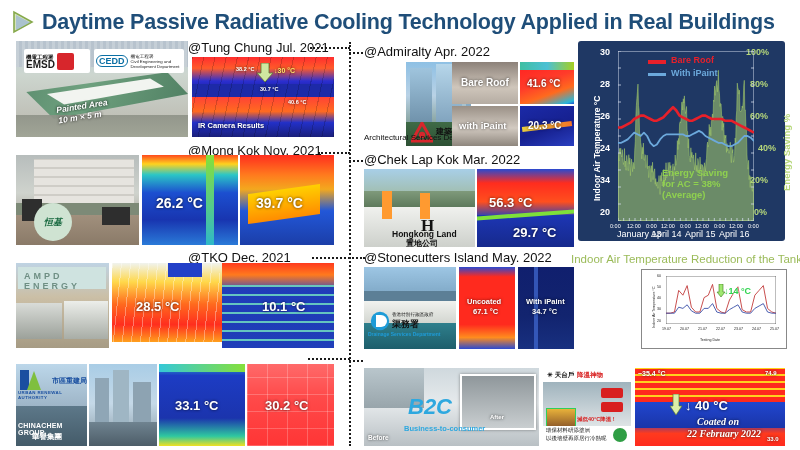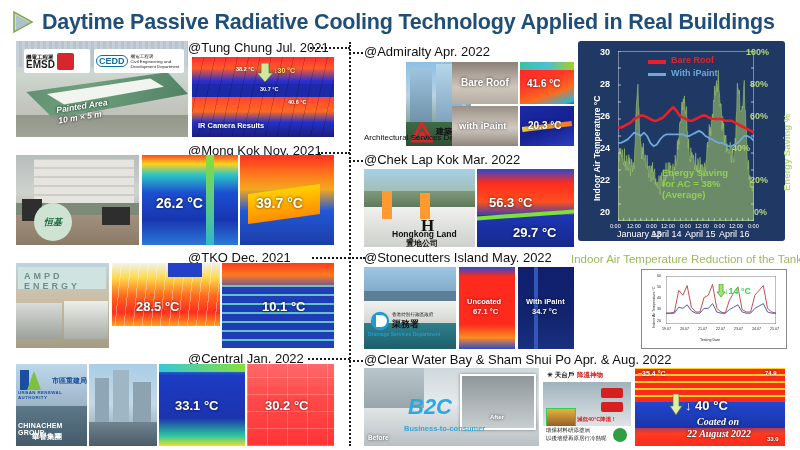--- a/index.html
+++ b/index.html
@@ -198,21 +198,21 @@
 
   <span class="cap" style="left:188px;top:250px;">@TKO Dec. 2021</span>
 
   <div class="ph" style="left:16px;top:263px;width:93px;height:85px;background:linear-gradient(180deg,#bfd3e3 0%,#cbbfa6 40%,#a69b84 100%);">
     <div style="position:absolute;left:2px;top:4px;width:88px;height:22px;background:#cfe3e0;"></div>
     <span style="position:absolute;left:8px;top:8px;font-size:9px;letter-spacing:3px;color:#6f8f84;font-weight:bold;">AMPD ENERGY</span>
     <div style="position:absolute;left:0;top:40px;width:46px;height:36px;background:linear-gradient(180deg,#d9dcd8,#9ca19a);"></div>
     <div style="position:absolute;left:48px;top:38px;width:44px;height:38px;background:linear-gradient(180deg,#eceeea,#a8ada6);"></div>
   </div>
 
-  <div class="ph" style="left:112px;top:263px;width:108px;height:63px;background:linear-gradient(180deg,#f0f3ee 0%,#ffd84a 24%,#ff6a1e 52%,#ff2e1e 78%,#ffa01e 100%);">
+  <div class="ph" style="left:112px;top:263px;width:108px;height:79px;background:linear-gradient(180deg,#f0f3ee 0%,#ffd84a 24%,#ff6a1e 52%,#ff2e1e 78%,#ffa01e 100%);padding-left:8px;">
     <div style="position:absolute;left:0;top:0;width:108px;height:85px;background:
         repeating-linear-gradient(96deg,rgba(255,255,255,.35) 0 1px,rgba(0,0,0,0) 1px 9px);"></div>
     <div style="position:absolute;left:56px;top:0;width:34px;height:14px;background:#2340c8;"></div>
     <span class="ir-label" style="left:24px;top:36px;font-size:13px;">28.5 °C</span>
   </div>
   <div class="ph" style="left:222px;top:263px;width:112px;height:85px;background:linear-gradient(180deg,#ff3a1e 0%,#ff7a1e 14%,#2447d0 34%,#1b36ad 70%,#2b66cf 100%);">
     <div style="position:absolute;left:0;top:22px;width:112px;height:63px;background:
         repeating-linear-gradient(0deg,#1f3cb8 0 7px,#6ad0c0 7px 9px);opacity:.92;"></div>
     <span class="ir-label" style="left:40px;top:36px;font-size:13px;">10.1 °C</span>
   </div>
@@ -235,21 +235,20 @@
   <div class="ph" style="left:459px;top:267px;width:56px;height:82px;background:linear-gradient(180deg,#2b4ad0 0%,#ff2a1e 12%,#ff2a1e 70%,#ff8c1e 86%,#2b4ad0 100%);">
     <span class="ir-label" style="left:8px;top:30px;font-size:7.5px;">Uncoated</span>
     <span class="ir-label" style="left:14px;top:40px;font-size:7.5px;">67.1 °C</span>
   </div>
   <div class="ph" style="left:518px;top:267px;width:56px;height:82px;background:linear-gradient(180deg,#101f6e 0%,#12246f 60%,#183080 100%);">
     <div style="position:absolute;left:16px;top:0;width:4px;height:82px;background:#3c63c8;opacity:.8;"></div>
     <span class="ir-label" style="left:8px;top:30px;font-size:7.5px;">With iPaint</span>
     <span class="ir-label" style="left:14px;top:40px;font-size:7.5px;">34.7 °C</span>
   </div>
 
-  <span class="cap" style="left:188px;top:351px;">@Central Jan. 2022</span>
 
   <div class="ph" style="left:16px;top:364px;width:71px;height:82px;background:linear-gradient(180deg,#bcd7ea 0%,#9fb6c8 50%,#6f8495 100%);">
     <svg width="34" height="26" style="position:absolute;left:3px;top:4px;">
       <rect x="1" y="2" width="9" height="20" fill="#1a4fa0"></rect>
       <path d="M15 3 l7 19 h-14 z" fill="#7fbf3f"></path>
     </svg>
     <span style="position:absolute;left:2px;top:26px;font-size:4.4px;color:#1a4fa0;font-weight:bold;letter-spacing:.4px;">URBAN RENEWAL AUTHORITY</span>
     <span style="position:absolute;left:36px;top:12px;font-size:7px;color:#1a4fa0;font-weight:bold;">市區重建局</span>
     <div style="position:absolute;left:0;top:42px;width:71px;height:40px;background:linear-gradient(180deg,#5d7889,#445b69);"></div>
     <span style="position:absolute;left:2px;top:58px;font-size:7px;color:#fff;font-weight:bold;letter-spacing:.2px;">CHINACHEM GROUP</span>
@@ -267,21 +266,20 @@
     <div style="position:absolute;left:0;top:0;width:86px;height:8px;background:linear-gradient(90deg,#35c8d8,#86e03a);"></div>
     <span class="ir-label" style="left:16px;top:34px;font-size:13px;">33.1 °C</span>
   </div>
   <div class="ph" style="left:247px;top:364px;width:87px;height:82px;background:linear-gradient(180deg,#ff6a6a 0%,#ff4a4a 40%,#ff3535 100%);">
     <div style="position:absolute;left:0;top:0;width:87px;height:82px;background:
         repeating-linear-gradient(0deg,rgba(255,255,255,.22) 0 1px,rgba(0,0,0,0) 1px 17px),
         repeating-linear-gradient(90deg,rgba(255,255,255,.22) 0 1px,rgba(0,0,0,0) 1px 20px);"></div>
     <span class="ir-label" style="left:18px;top:34px;font-size:13px;">30.2 °C</span>
   </div>
 
-  <span class="cap" style="left:364px;top:352px;">@Clear Water Bay &amp; Sham Shui Po Apr. &amp; Aug. 2022</span>
 
   <div class="ph" style="left:364px;top:368px;width:175px;height:78px;background:linear-gradient(180deg,#cfd8dd 0%,#e6eaec 45%,#b9c0c4 100%);">
     <div style="position:absolute;left:0;top:0;width:60px;height:40px;background:linear-gradient(180deg,#b9c6cc,#98a5ab);"></div>
     <div style="position:absolute;left:96px;top:6px;width:72px;height:52px;background:#fff;border:2px solid #fff;box-shadow:0 0 3px rgba(0,0,0,.4);">
       <div style="width:100%;height:100%;background:linear-gradient(180deg,#8f979b,#c9ced0);"></div>
       <span class="ir-label" style="left:28px;top:38px;font-size:6px;">After</span>
     </div>
     <span style="position:absolute;left:44px;top:26px;font-size:22px;font-weight:bold;color:#2EA8DF;font-style:italic;">B2C</span>
     <span style="position:absolute;left:40px;top:56px;font-size:7.5px;color:#2EA8DF;font-weight:bold;">Business-to-consumer</span>
     <span class="ir-label" style="left:4px;top:66px;font-size:6.5px;">Before</span>
@@ -308,36 +306,36 @@
         repeating-linear-gradient(90deg,rgba(0,0,0,.25) 0 1px,rgba(0,0,0,0) 1px 14px);"></div>
     <div style="position:absolute;left:0;top:34px;width:150px;height:26px;background:linear-gradient(180deg,#2146cf,#1a35a8);"></div>
     <span class="ir-label" style="left:3px;top:2px;font-size:7px;">~35.4 °C</span>
     <span class="ir-label" style="left:130px;top:2px;font-size:6px;">74.9</span>
     <span class="ir-label" style="left:132px;top:68px;font-size:6px;">33.0</span>
     <svg width="14" height="22" style="position:absolute;left:34px;top:26px;">
       <polygon points="4,0 10,0 10,12 13,12 7,21 1,12 4,12" fill="#DCEFA8" stroke="#5d7a30" stroke-width="0.7"></polygon>
     </svg>
     <span class="ir-label" style="left:50px;top:30px;font-size:13px;">↓ 40 °C</span>
     <span class="ir-label" style="left:62px;top:48px;font-size:10px;font-style:italic;font-family:'Liberation Serif',serif;">Coated on</span>
-    <span class="ir-label" style="left:52px;top:60px;font-size:10px;font-style:italic;font-family:'Liberation Serif',serif;">22 August 2022</span>
+    <span class="ir-label" style="left:52px;top:60px;font-size:10px;font-style:italic;font-family:'Liberation Serif',serif;">22 February 2022</span>
   </div>
 
   <div class="chart-box" style="left:578px;top:41px;width:207px;height:200px;">
 
     <span class="ax-t" style="left:22px;top:6px;">30</span>
     <span class="ax-t" style="left:22px;top:38px;">28</span>
     <span class="ax-t" style="left:22px;top:70px;">26</span>
     <span class="ax-t" style="left:22px;top:102px;">24</span>
-    <span class="ax-t" style="left:22px;top:134px;">22</span>
+    <span class="ax-t" style="left:22px;top:134px;">34</span>
     <span class="ax-t" style="left:22px;top:166px;">20</span>
 
     <span class="ax-g" style="left:168px;top:6px;">100%</span>
     <span class="ax-g" style="left:172px;top:38px;text-align:center;">80%</span>
     <span class="ax-g" style="left:172px;top:70px;">60%</span>
-    <span class="ax-g" style="left:154px;top:102px;">40%</span>
+    <span class="ax-g" style="left:180px;top:102px;">40%</span>
     <span class="ax-g" style="left:172px;top:134px;">20%</span>
     <span class="ax-g" style="left:176px;top:166px;">0%</span>
 
     <span class="ylab" style="left:14px;top:160px;">Indoor Air Temperature °C</span>
     <span class="ylab2" style="left:203px;top:150px;">Energy Saving %</span>
 
     <svg id="main-plot" width="136" height="170" style="position:absolute;left:40px;top:10px;">
         <rect x="0" y="0" width="136" height="170" fill="none" stroke="#cfd8e8" stroke-width="1"></rect>
         <path d="M0.00,102.00L0.54,106.65L1.08,110.06L1.62,97.39L2.16,103.21L2.70,97.13L3.24,104.09L3.78,105.87L4.32,98.63L4.86,106.93L5.40,113.49L5.94,110.89L6.48,97.55L7.02,115.67L7.56,110.01L8.10,119.28L8.63,104.39L9.17,108.48L9.71,114.75L10.25,119.74L10.79,103.71L11.33,113.14L11.87,106.88L12.41,124.70L12.95,110.66L13.49,108.15L14.03,112.15L14.57,120.70L15.11,111.27L15.65,112.89L16.19,117.82L16.73,99.22L17.27,90.86L17.81,66.02L18.35,54.70L18.89,47.33L19.43,40.78L19.97,33.09L20.51,54.79L21.05,59.35L21.59,84.43L22.13,82.85L22.67,91.44L23.21,94.54L23.75,107.84L24.29,96.29L24.83,102.83L25.37,92.07L25.90,108.36L26.44,109.42L26.98,103.62L27.52,104.40L28.06,116.48L28.60,115.90L29.14,104.15L29.68,117.62L30.22,115.00L30.76,126.65L31.30,117.42L31.84,114.58L32.38,117.97L32.92,130.77L33.46,114.69L34.00,121.29L34.54,111.21L35.08,128.70L35.62,120.91L36.16,119.81L36.70,117.81L37.24,133.31L37.78,127.57L38.32,135.16L38.86,130.79L39.40,131.06L39.94,137.36L40.48,130.89L41.02,124.63L41.56,130.53L42.10,143.48L42.63,124.45L43.17,129.78L43.71,121.49L44.25,134.94L44.79,130.55L45.33,123.74L45.87,118.34L46.41,134.60L46.95,123.58L47.49,129.11L48.03,111.75L48.57,126.75L49.11,125.90L49.65,121.69L50.19,111.48L50.73,121.66L51.27,118.09L51.81,111.25L52.35,117.10L52.89,114.48L53.43,125.17L53.97,124.09L54.51,116.94L55.05,112.84L55.59,129.16L56.13,115.38L56.67,118.93L57.21,104.00L57.75,114.29L58.29,113.02L58.83,106.97L59.37,89.60L59.90,98.58L60.44,87.40L60.98,93.36L61.52,73.20L62.06,70.84L62.60,71.77L63.14,68.22L63.68,51.60L64.22,50.84L64.76,59.07L65.30,47.78L65.84,52.13L66.38,44.89L66.92,56.17L67.46,62.50L68.00,60.28L68.54,55.49L69.08,80.00L69.62,80.59L70.16,97.04L70.70,87.67L71.24,104.95L71.78,106.40L72.32,110.93L72.86,96.80L73.40,106.37L73.94,101.27L74.48,106.94L75.02,106.92L75.56,103.91L76.10,110.70L76.63,118.80L77.17,111.94L77.71,101.87L78.25,120.41L78.79,114.30L79.33,120.42L79.87,107.49L80.41,111.05L80.95,117.10L81.49,122.61L82.03,106.08L82.57,118.29L83.11,113.22L83.65,129.61L84.19,113.63L84.73,115.00L85.27,116.50L85.81,125.38L86.35,111.76L86.89,114.48L87.43,120.27L87.97,110.50L88.51,107.38L89.05,94.29L89.59,91.05L90.13,95.87L90.67,93.85L91.21,73.42L91.75,83.38L92.29,75.96L92.83,84.79L93.37,70.21L93.90,68.46L94.44,62.95L94.98,69.79L95.52,49.13L96.06,50.50L96.60,35.03L97.14,44.35L97.68,38.46L98.22,32.88L98.76,29.56L99.30,40.90L99.84,33.38L100.38,19.30L100.92,38.42L101.46,42.52L102.00,55.42L102.54,52.43L103.08,52.92L103.62,64.05L104.16,79.38L104.70,65.39L105.24,76.28L105.78,72.25L106.32,91.95L106.86,84.04L107.40,86.80L107.94,84.29L108.48,101.36L109.02,92.58L109.56,99.69L110.10,97.33L110.63,99.87L111.17,102.37L111.71,98.23L112.25,91.24L112.79,101.79L113.33,111.63L113.87,94.41L114.41,101.80L114.95,98.47L115.49,111.22L116.03,109.10L116.57,104.52L117.11,87.03L117.65,91.68L118.19,66.52L118.73,59.20L119.27,32.11L119.81,36.88L120.35,38.43L120.89,43.13L121.43,39.13L121.97,59.39L122.51,60.93L123.05,59.74L123.59,59.78L124.13,55.00L124.67,56.73L125.21,50.71L125.75,34.76L126.29,29.31L126.83,59.29L127.37,59.00L127.90,75.94L128.44,79.04L128.98,103.41L129.52,113.85L130.06,118.20L130.60,109.30L131.14,128.65L131.68,124.37L132.22,136.47L132.76,125.49L133.30,133.02L133.84,136.64L134.38,140.30L134.92,127.94L135.46,137.17L136.00,139.40 L136,170 L0,170 Z" fill="#A9D06B" fill-opacity="0.55" stroke="#A9D06B" stroke-width="0.5"></path>
         <path d="M0.00,76.50 L3.24,76.50 L6.48,74.80 L9.71,73.10 L12.95,71.40 L16.19,68.00 L19.43,66.30 L22.67,64.60 L25.90,64.60 L29.14,66.30 L32.38,68.00 L35.62,69.70 L38.86,69.70 L42.10,68.00 L45.33,66.30 L48.57,62.90 L51.81,59.50 L55.05,56.10 L58.29,59.50 L61.52,64.60 L64.76,66.30 L68.00,68.00 L71.24,69.70 L74.48,69.70 L77.71,68.00 L80.95,66.30 L84.19,64.60 L87.43,64.60 L90.67,66.30 L93.90,68.00 L97.14,68.00 L100.38,68.00 L103.62,68.00 L106.86,69.70 L110.10,69.70 L113.33,69.70 L116.57,71.40 L119.81,73.10 L123.05,74.80 L126.29,76.50 L129.52,78.20 L132.76,79.90 L136.00,81.60" fill="none" stroke="#E8202A" stroke-width="2.6" stroke-linejoin="round"></path>

